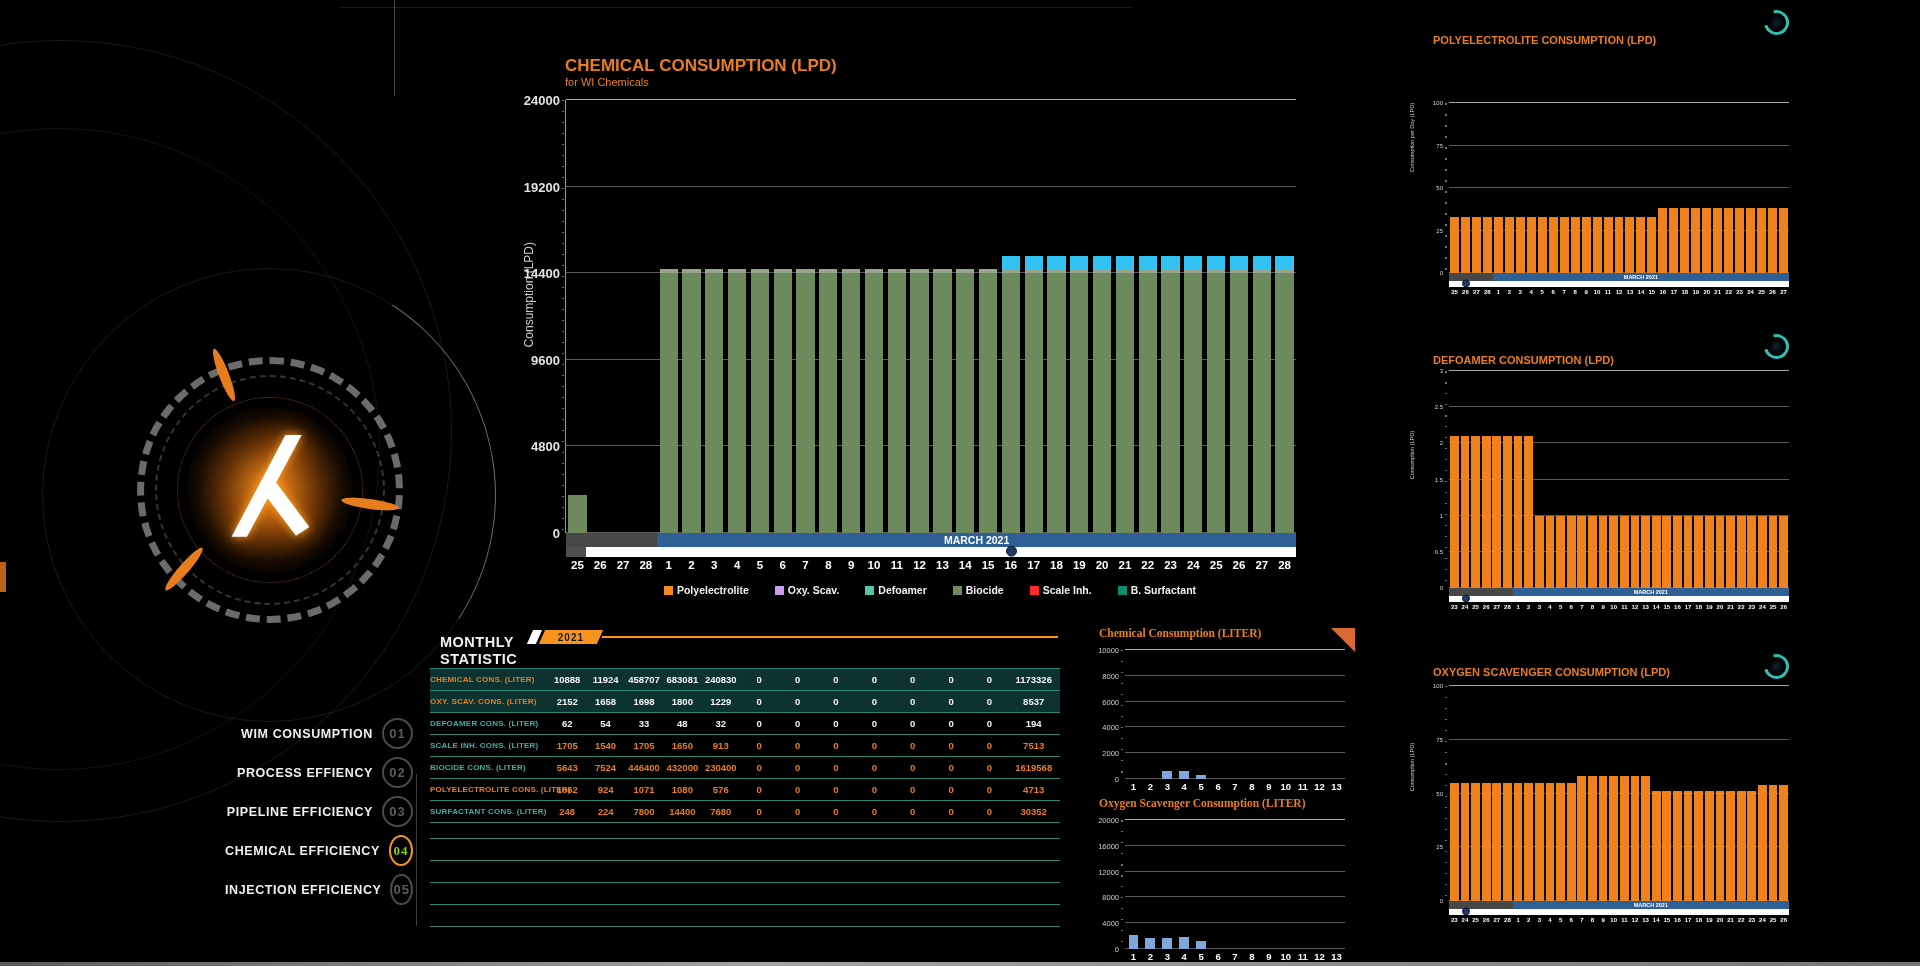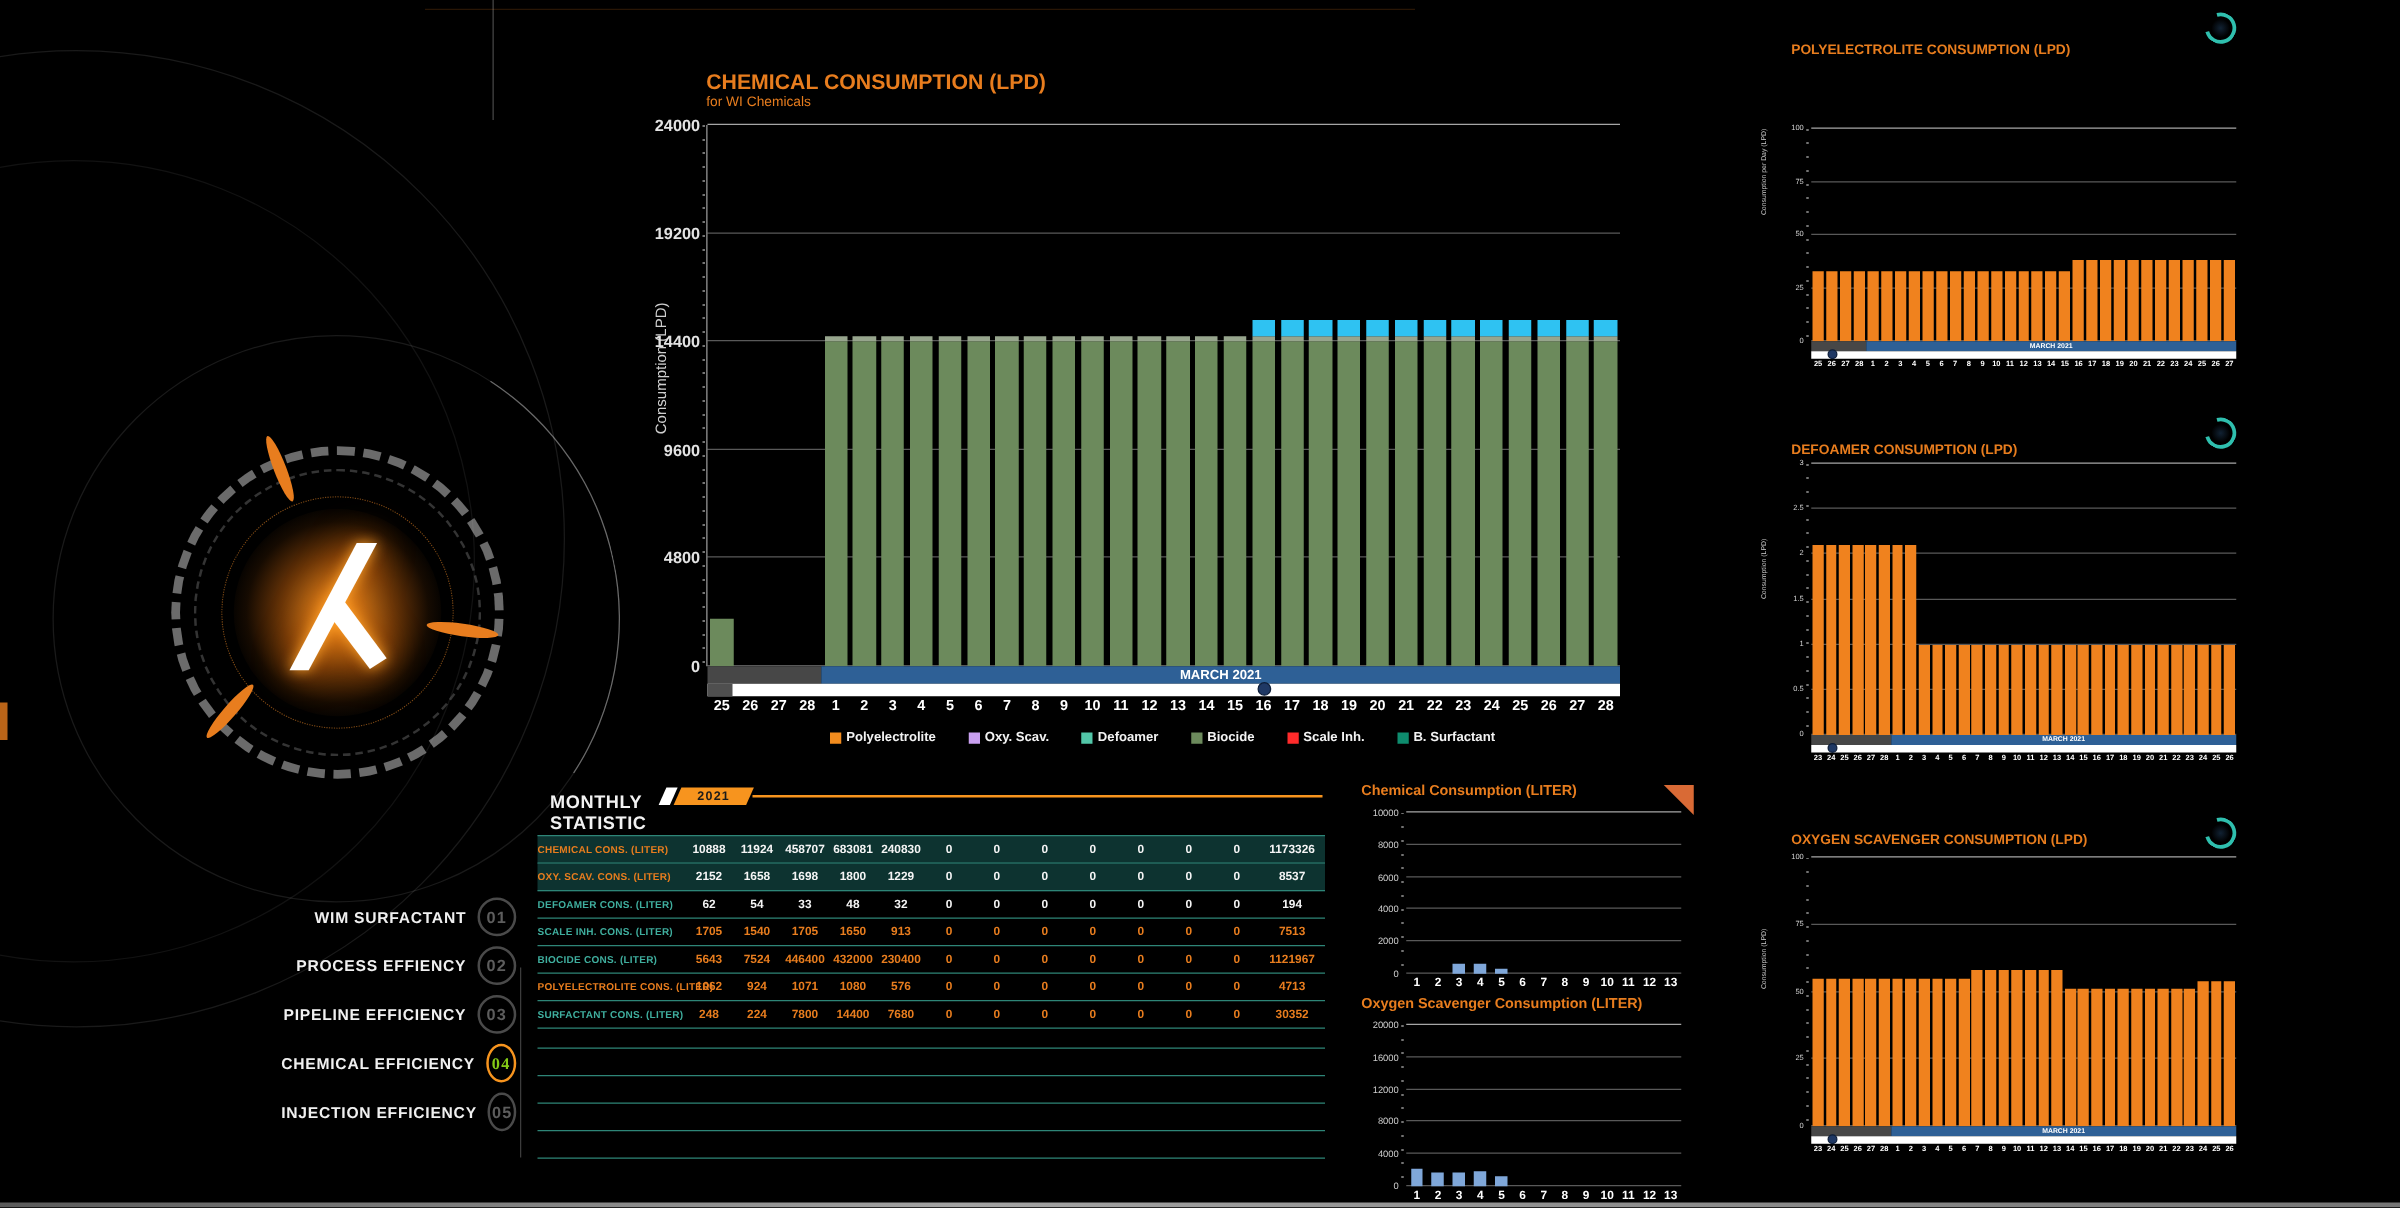--- a/index.html
+++ b/index.html
@@ -95,21 +95,21 @@
   .t-row.filled{background:#0d3330;}
   .t-row .rl{font-size:8px;font-weight:bold;letter-spacing:.2px;white-space:nowrap;}
   .t-row .rv{font-size:9.5px;font-weight:bold;text-align:center;}
   .c-orange{color:#E87D1E;} .c-teal{color:#3FAE9E;} .c-white{color:#f5f5f5;}
   .t-lines{position:absolute;left:0;top:210px;width:100%;}
   .t-line{height:1px;background:#2e8577;margin-bottom:21px;}
 
   
   #panel-chem-liter{left:1085px;top:626px;width:272px;height:170px;}
   #panel-oxy-liter{left:1085px;top:796px;width:272px;height:170px;}
-  #panel-chem-liter .chart-title,#panel-oxy-liter .chart-title{left:4px;top:1px;font-size:11.5px;}
+  #panel-chem-liter .chart-title,#panel-oxy-liter .chart-title{left:14px;top:1px;font-size:11.5px;font-family:Liberation Serif, serif;}
   #plot-chem,#plot-oxyl{left:40px;top:24px;width:220px;height:129px;}
   #plot-chem .ytick,#plot-oxyl .ytick{font-size:7.5px;color:#cfcfcf;font-weight:normal;margin-left:21px;}
   .fold{position:absolute;right:2px;top:2px;width:0;height:0;border-top:24px solid #D96A35;border-left:24px solid transparent;}
 
   
   #panel-poly{left:1425px;top:12px;width:370px;height:302px;}
   #panel-defoamer{left:1425px;top:344px;width:370px;height:290px;}
   #panel-oxyscav{left:1425px;top:656px;width:370px;height:290px;}
   #panel-poly .chart-title{left:8px;top:22px;font-size:11px;}
   #panel-defoamer .chart-title{left:8px;top:10px;font-size:11px;}
@@ -155,21 +155,21 @@
       </svg>
     </div>
     <div class="g-tick g-t1"></div>
     <div class="g-tick g-t2"></div>
     <div class="g-tick g-t3"></div>
   </div>
 
   <nav class="menu" id="menu">
     <div class="menu-line"></div>
   <div class="menu-item">
-        <div class="lbl">WIM SURFACTANT</div>
+        <div class="lbl">WIM CONSUMPTION</div>
         <div class="num">01</div>
       </div>
       <div class="menu-item">
         <div class="lbl">PROCESS EFFIENCY</div>
         <div class="num">02</div>
       </div>
       <div class="menu-item">
         <div class="lbl">PIPELINE EFFICIENCY</div>
         <div class="num">03</div>
       </div>
@@ -419,21 +419,21 @@
           <span class="rv c-orange">446400</span>
           <span class="rv c-orange">432000</span>
           <span class="rv c-orange">230400</span>
           <span class="rv c-orange">0</span>
           <span class="rv c-orange">0</span>
           <span class="rv c-orange">0</span>
           <span class="rv c-orange">0</span>
           <span class="rv c-orange">0</span>
           <span class="rv c-orange">0</span>
           <span class="rv c-orange">0</span>
-          <span class="rv c-orange">1121967</span>
+          <span class="rv c-orange">1619568</span>
         </div>
         <div class="t-row t-grid">
           <span class="rl c-orange">POLYELECTROLITE CONS. (LITER)</span>
           <span class="rv c-orange">1062</span>
           <span class="rv c-orange">924</span>
           <span class="rv c-orange">1071</span>
           <span class="rv c-orange">1080</span>
           <span class="rv c-orange">576</span>
           <span class="rv c-orange">0</span>
           <span class="rv c-orange">0</span>

